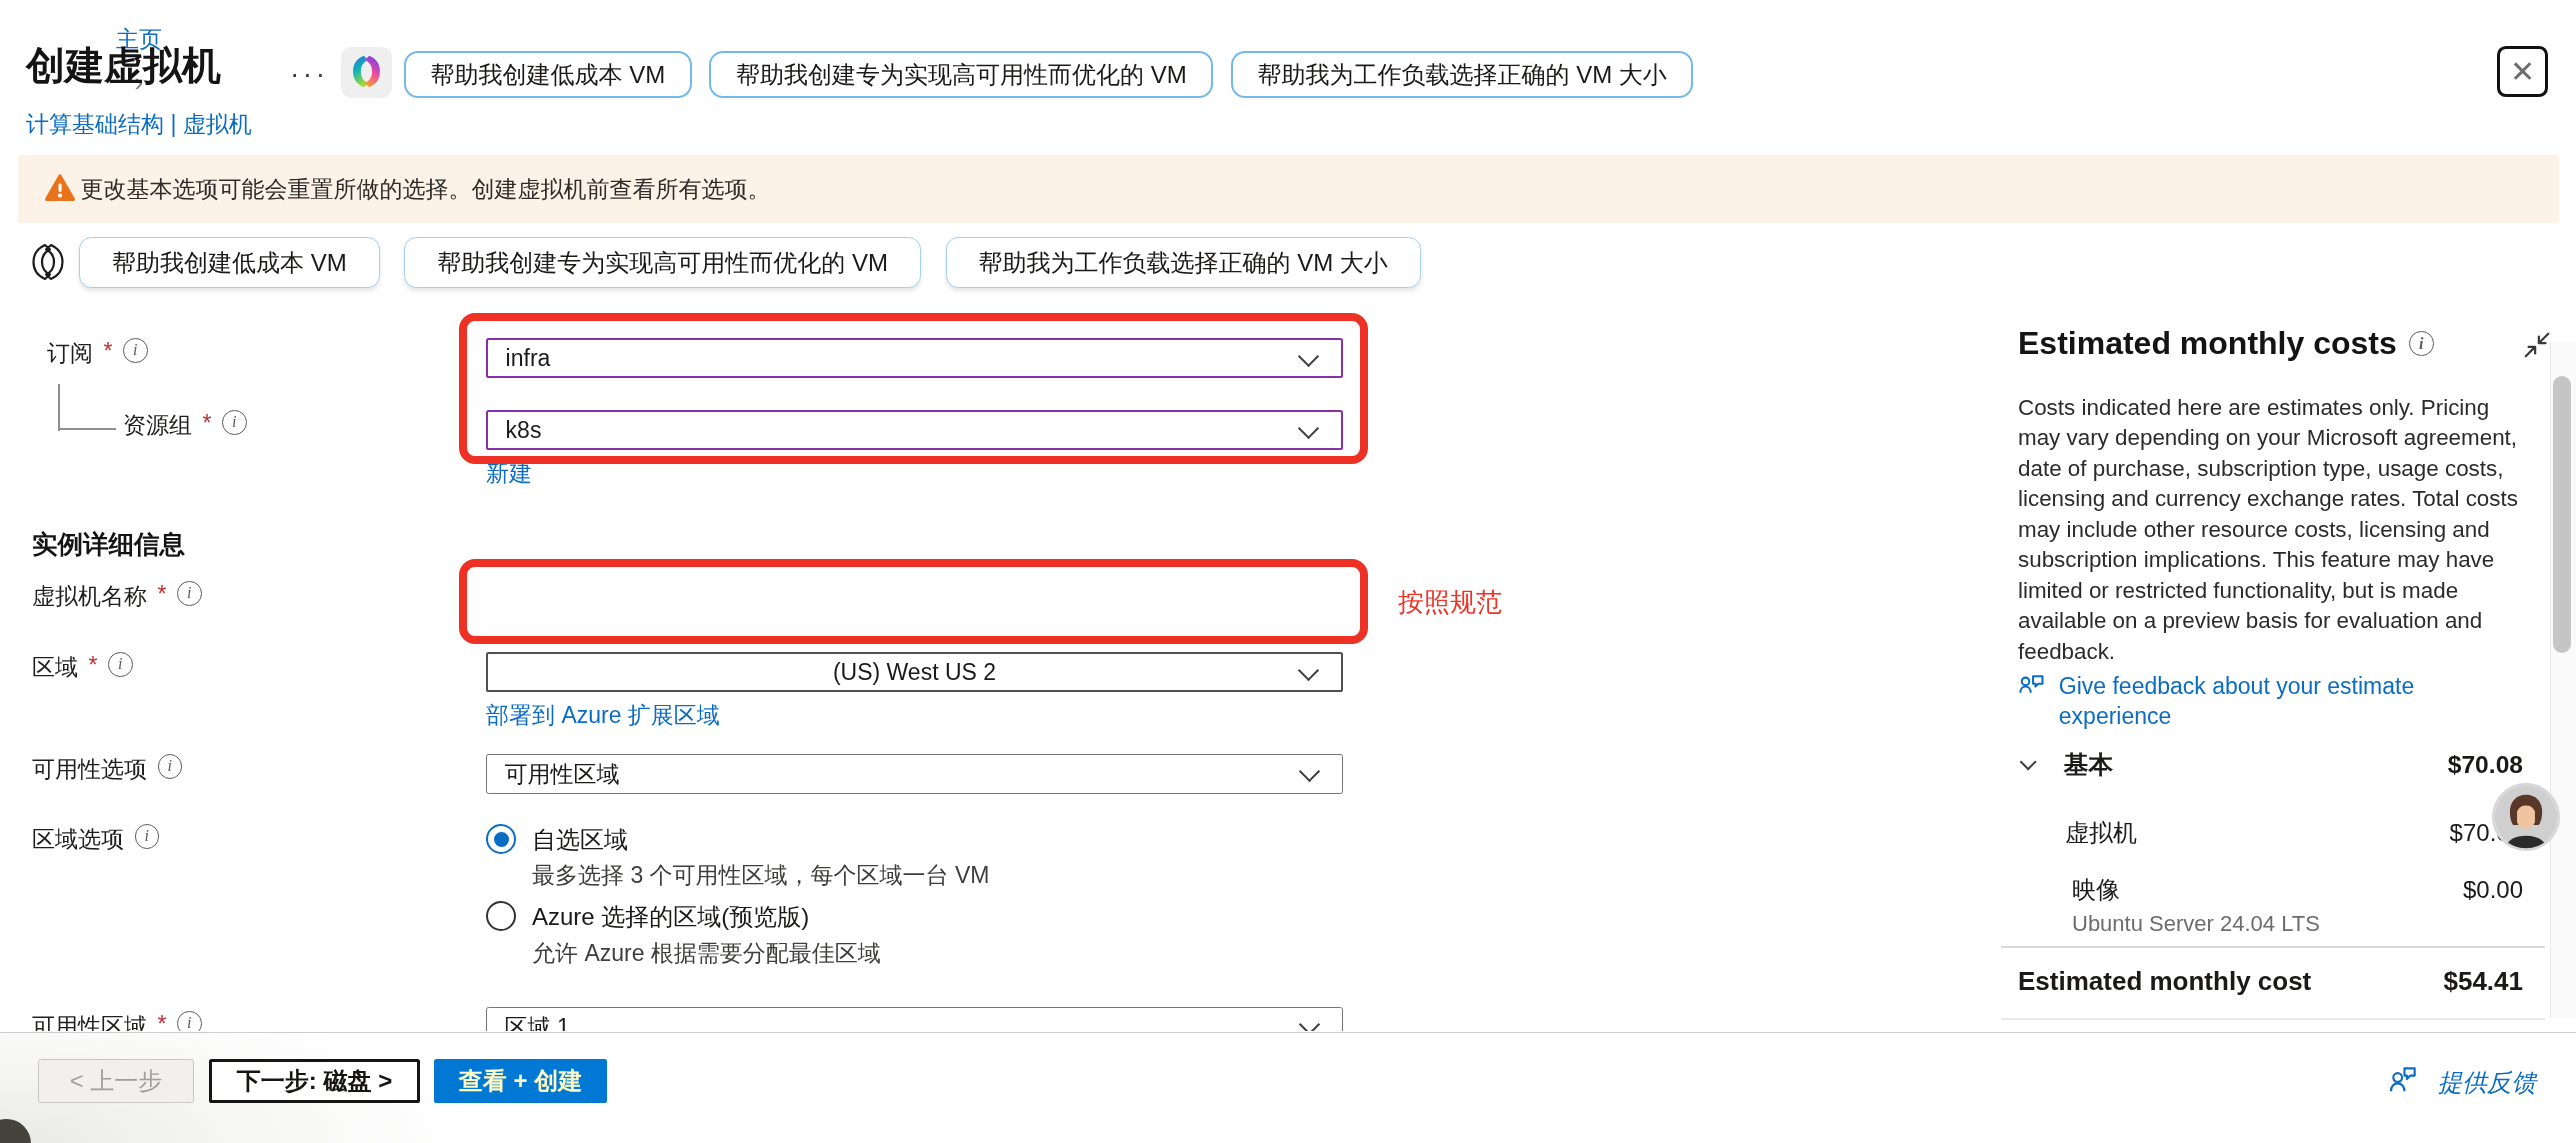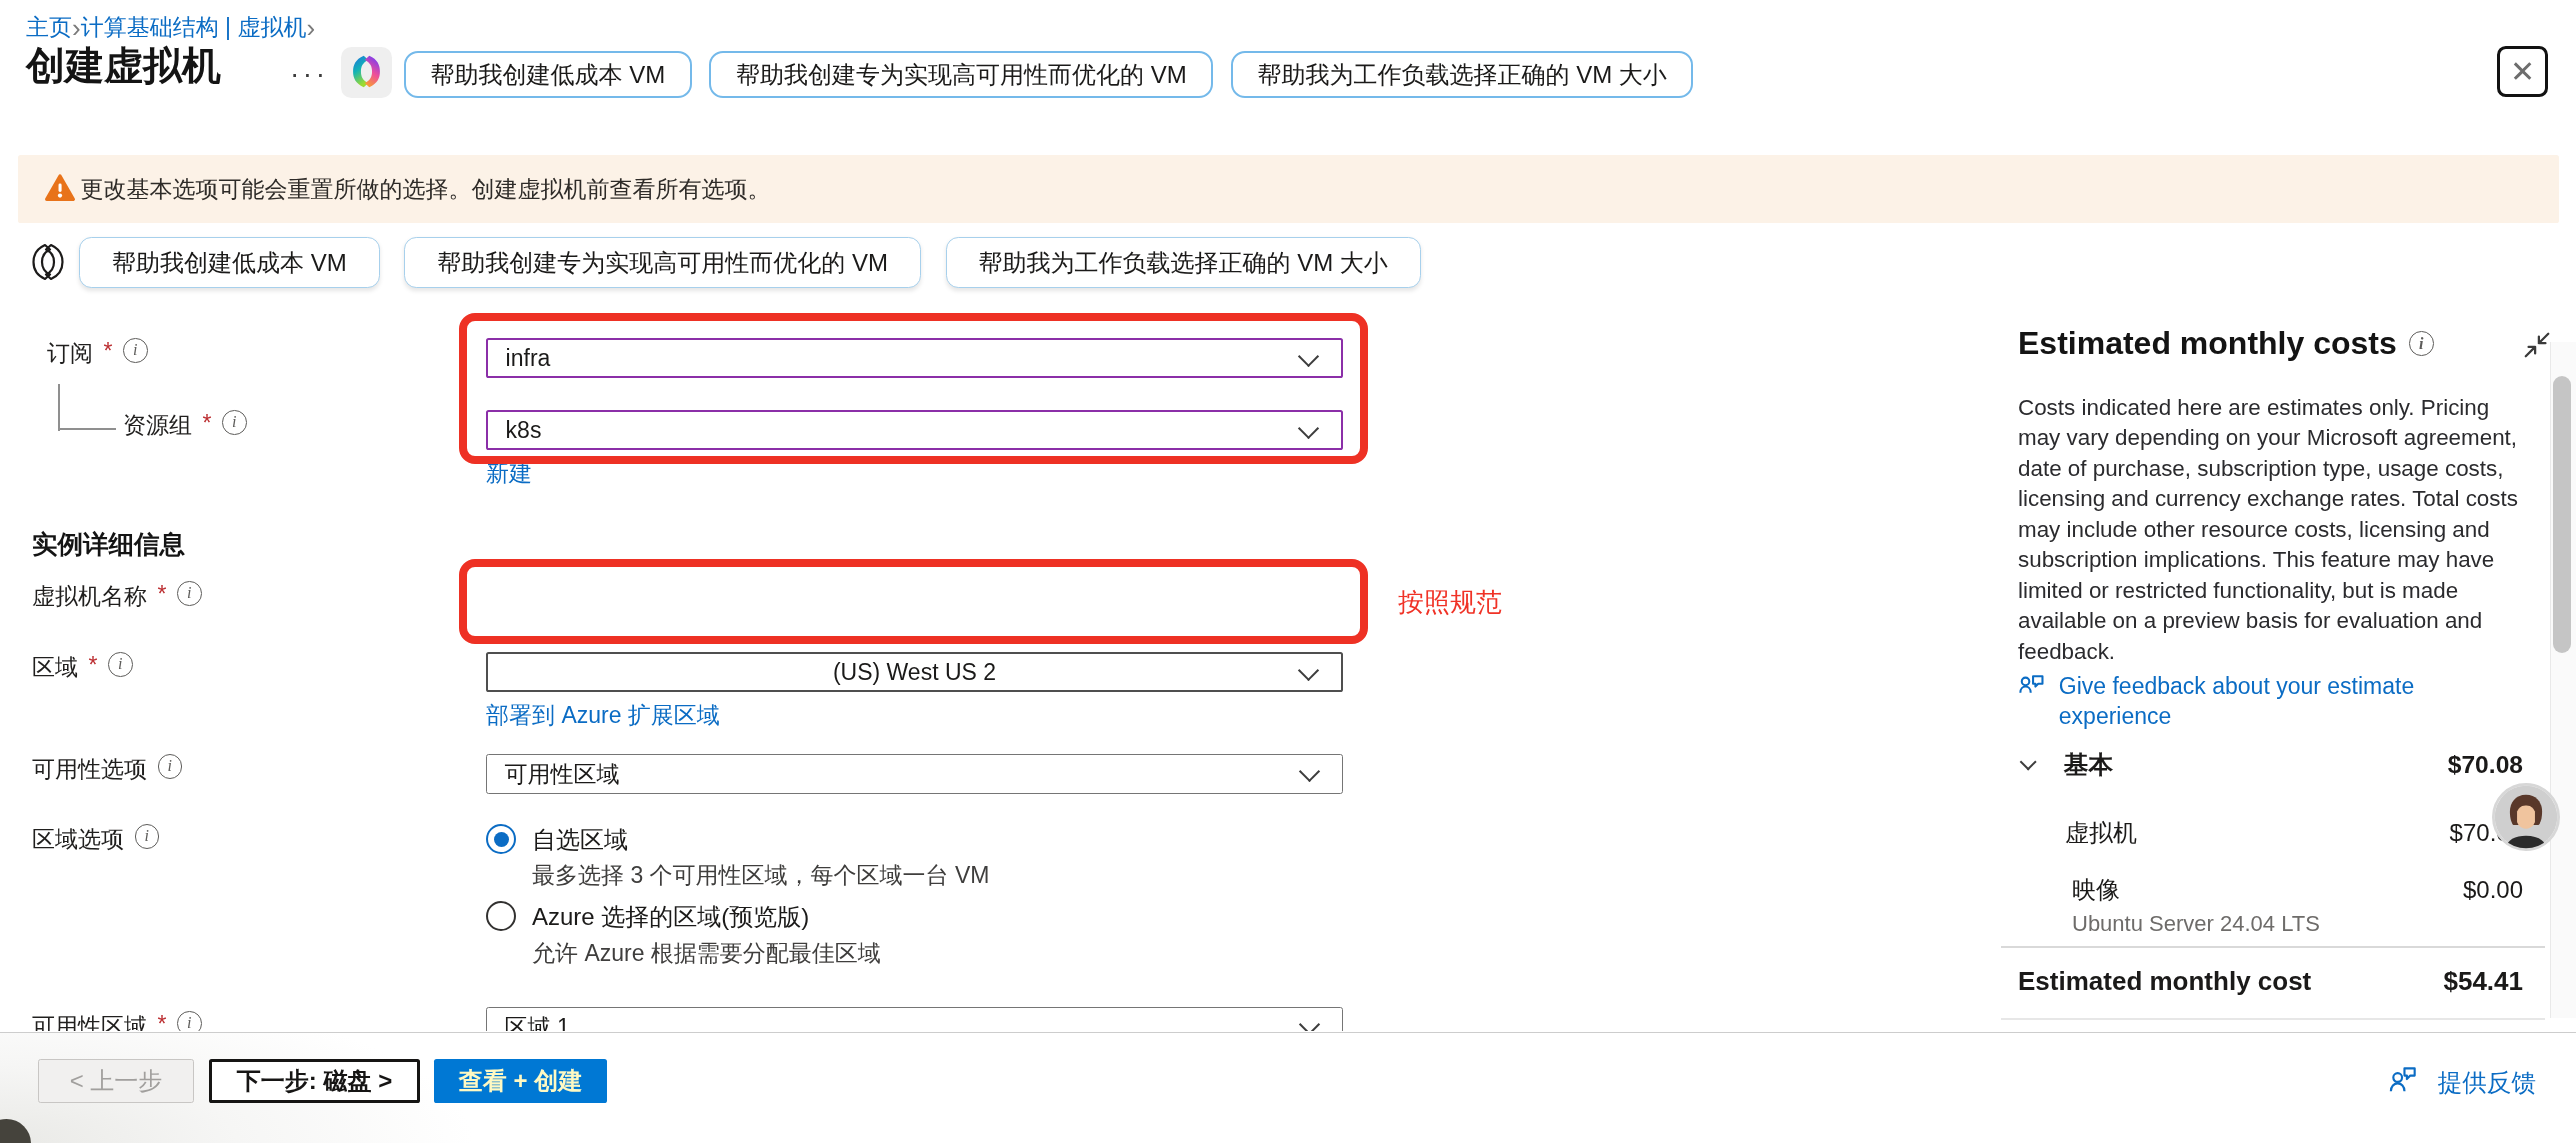--- a/index.html
+++ b/index.html
@@ -1,21 +1,21 @@
 <!DOCTYPE html>
 <html style="font-size:14px"><head>
 <meta charset="utf-8">
 <style>
   * { margin:0; padding:0; box-sizing:border-box; }
   html,body { background:#ffffff; }
   body { font-family:"Liberation Sans","DejaVu Sans",sans-serif; color:#1b1a19; }
   #app { position:relative; width:2576px; height:1143px; overflow:hidden; background:#fff; }
 
   
-  #breadcrumb { position:absolute; left:26px; top:12px; display:flex; align-items:center; font-size:23px; }
+  #breadcrumb { position:absolute; left:26px; top:24px; display:flex; align-items:center; gap:14px; font-size:23px;flex-direction:column; }
   .bc-link { color:#0b6cc4; cursor:pointer; }
   .bc-sep { color:#7a7a7a; font-size:26px; line-height:1; }
 
   
   #page-title { position:absolute; left:26px; top:39px; font-size:39px; font-weight:700; color:#141414; }
   #more-btn { position:absolute; left:290px; top:58px; font-size:28px; color:#3c3c3c; letter-spacing:3.5px; }
   #copilot-btn { position:absolute; left:341px; top:47px; width:51px; height:51px; background:#efefef; border-radius:10.5px; display:flex; align-items:center; justify-content:center; }
   #pills-row1 { position:absolute; left:404px; top:51px; display:flex; gap:17.6px; }
   .pill1 { display:inline-flex; align-items:center; height:47px; padding:0 24.6px; border:2.2px solid #74b9ea; border-radius:14px; font-size:24px; color:#1b1a19; background:#fff; white-space:nowrap; }
   #close-btn { position:absolute; left:2497px; top:46px; width:51px; height:51px; border:3.1px solid #121212; border-radius:8.8px; background:#fff; display:flex; align-items:center; justify-content:center; font-size:30px; color:#6d6d6d; }
@@ -70,21 +70,21 @@
   
   #clip { position:absolute; left:0; top:983px; width:1756px; height:48px; overflow:hidden; }
 
   
   #footer { position:absolute; left:0; top:1032px; width:2576px; height:112px; z-index:10; border-top:1.8px solid #cdcdcd;
             background:radial-gradient(ellipse 790px 263px at 0% 100%, #e9e9e6 0%, #f6f6f5 30%, #ffffff 60%); }
   .fbtn { position:absolute; top:26px; height:44px; display:inline-flex; align-items:center; justify-content:center; font-size:24px; border-radius:2.6px; white-space:nowrap; }
   #btn-prev { left:38px; width:156px; background:#f1f0ef; border:1.3px solid #c8c6c4; color:#a19f9d; }
   #btn-next { left:209px; width:211px; background:#fff; border:3.1px solid #161514; color:#161514; font-weight:700; }
   #btn-review { left:434px; width:173px; background:#0078d4; border:none; color:#fef9c3; font-weight:700; }
-  #footer-feedback { position:absolute; right:40px; top:30px; display:flex; align-items:center; gap:18px; color:#0b6cc4; font-size:24.6px; }
+  #footer-feedback { position:absolute; right:40px; top:30px; display:flex; align-items:center; gap:18px; color:#0b6cc4; font-size:24.6px;font-style:italic; }
   #dark-corner { position:absolute; left:-17.6px; top:1119px; width:49px; height:49px; background:#45433c; border-radius:50%; z-index:30; }
 </style>
 </head>
 <body>
 
 <div id="app">
 
   <div id="breadcrumb">
     <span class="bc-link">主页</span>
     <span class="bc-sep">›</span>

